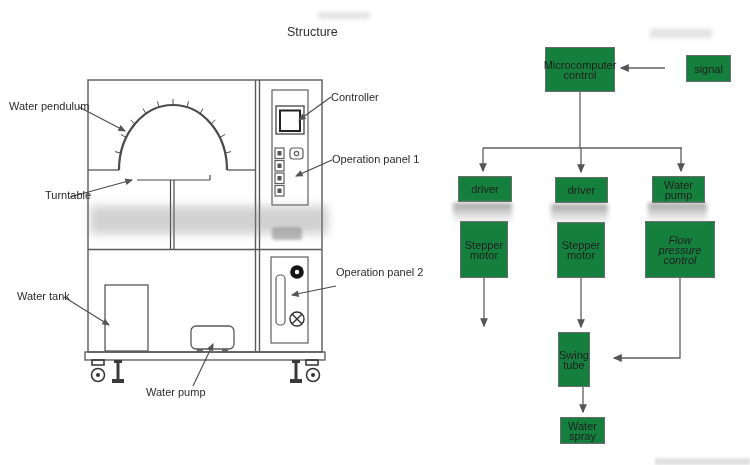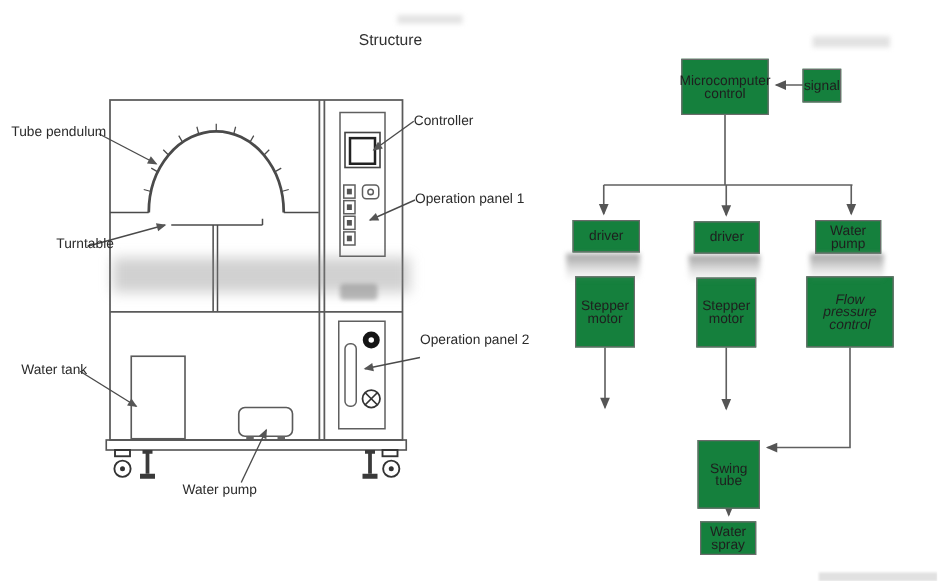--- a/index.html
+++ b/index.html
@@ -42,29 +42,29 @@
     position:absolute;z-index:6;left:293px;top:203px;
     font-size:25px;line-height:30px;letter-spacing:1px;color:#aeaeae;opacity:.9;
     pointer-events:none;
   }
   .smudge{position:absolute;z-index:3;pointer-events:none;}
   #smudge-title{left:318px;top:12px;width:52px;height:7px;background:rgba(185,185,185,.4);filter:blur(2px);}
   #smudge-signal{left:650px;top:29px;width:62px;height:9px;background:rgba(190,190,190,.45);filter:blur(2px);}
   #smudge-corner{left:655px;top:458px;width:95px;height:7px;background:rgba(205,205,205,.6);filter:blur(1px);}
   
   #node-micro{left:545px;top:47px;width:70px;height:45px;}
-  #node-signal{left:642px;top:55px;width:31px;height:27px;}
+  #node-signal{left:686px;top:55px;width:45px;height:27px;}
   #node-driver1{left:458px;top:176px;width:54px;height:26px;}
   #node-driver2{left:555px;top:177px;width:53px;height:26px;}
   #node-wpump{left:652px;top:176px;width:53px;height:27px;}
   #node-stepper1{left:460px;top:221px;width:48px;height:57px;}
   #node-stepper2{left:557px;top:222px;width:48px;height:56px;}
   #node-flowp{left:645px;top:221px;width:70px;height:57px;font-style:italic;}
   #node-testbench{left:462px;top:331px;width:49px;height:56px;}
-  #node-swing{left:558px;top:352px;width:50px;height:55px;}
+  #node-swing{left:558px;top:332px;width:32px;height:55px;}
   #node-spray{left:560px;top:417px;width:45px;height:27px;}
   
   #lbl-tube{left:9px;top:100px;}
   #lbl-turntable{left:25px;top:189px;margin-left:20px;}
   #lbl-watertank{left:17px;top:290px;}
   #lbl-waterpump{left:146px;top:386px;}
   #lbl-controller{left:331px;top:91px;}
   #lbl-op1{left:332px;top:153px;}
   #lbl-op2{left:336px;top:266px;}
 </style>
@@ -186,21 +186,21 @@
       <line x1="681" y1="148" x2="681" y2="171" marker-end="url(#ah)"></line>
       <line x1="484" y1="278" x2="484" y2="326" marker-end="url(#ah)"></line>
       <line x1="581" y1="278" x2="581" y2="327" marker-end="url(#ah)"></line>
       <polyline points="680,278 680,358 614,358" marker-end="url(#ah)"></polyline>
       <line x1="583" y1="387" x2="583" y2="412" marker-end="url(#ah)"></line>
     </g>
   </svg>
 
   <div id="page-title">Structure</div>
 
-  <div class="lbl" id="lbl-tube">Tube pendulum</div>
+  <div class="lbl" id="lbl-tube">Water pendulum</div>
   <div class="lbl" id="lbl-turntable">Turntable</div>
   <div class="lbl" id="lbl-watertank">Water tank</div>
   <div class="lbl" id="lbl-waterpump">Water pump</div>
   <div class="lbl" id="lbl-controller">Controller</div>
   <div class="lbl" id="lbl-op1">Operation panel 1</div>
   <div class="lbl" id="lbl-op2">Operation panel 2</div>
 
   <div class="node" id="node-micro">Microcomputer
 control</div>
   <div class="node" id="node-signal">signal</div>

